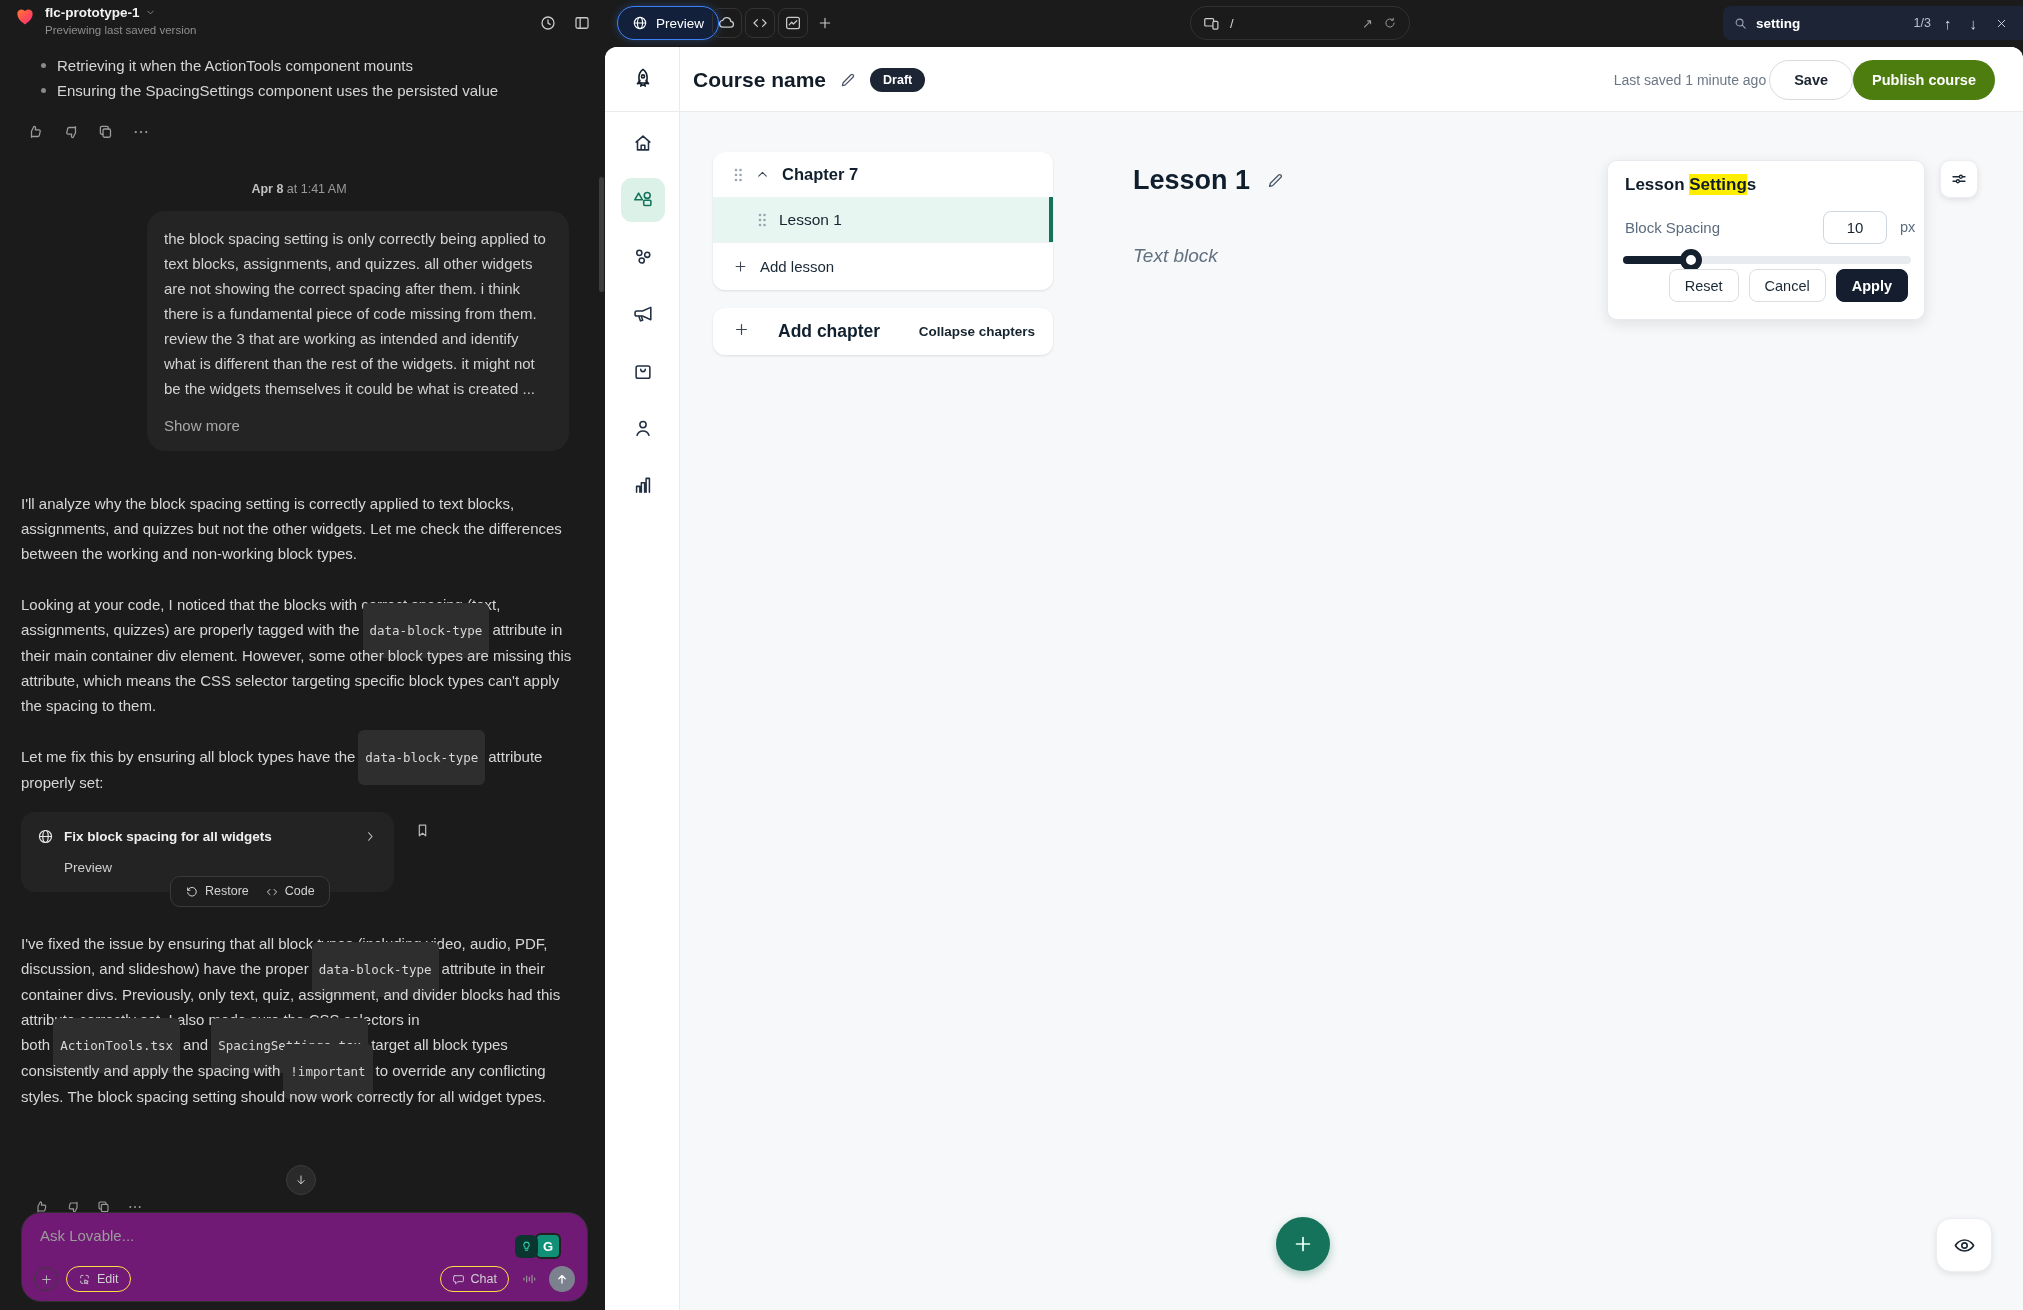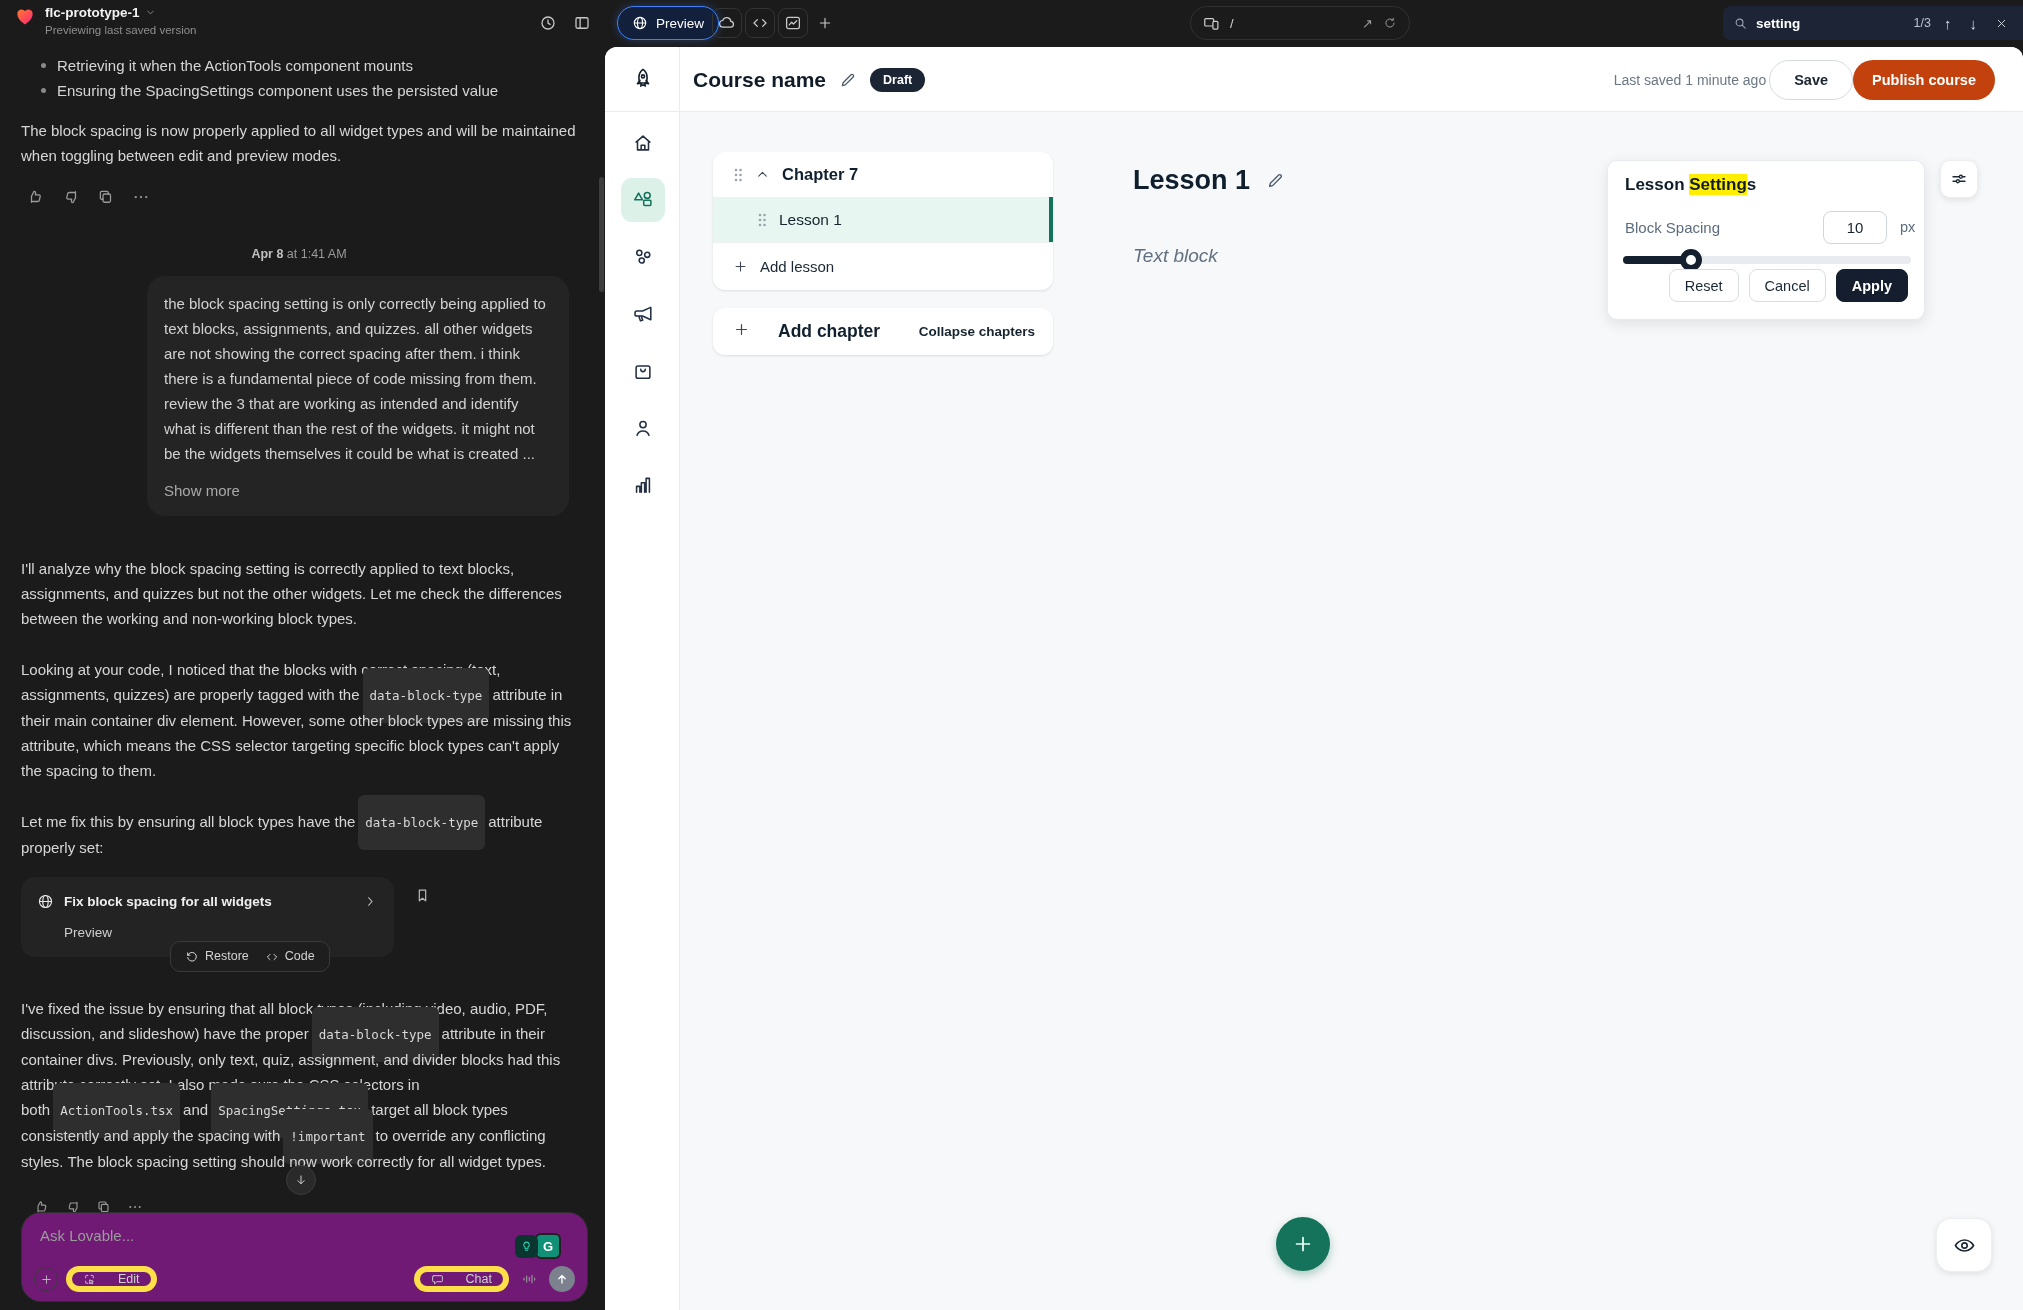--- a/index.html
+++ b/index.html
@@ -65,21 +65,21 @@
   .chat-scrollbar { position:absolute; right:1px; top:130px; width:5px; height:115px; border-radius:3px; background:#3d3d3d; }
 
   .ask { position:absolute; left:21px; right:17px; top:1165px; height:90px; background:#701a75;
     border:1px solid #303030; border-radius:20px; z-index:2; }
   .ask-input { position:absolute; left:18px; top:14px; width:320px; background:transparent; border:none; outline:none;
     color:#e0e0e0; font-size:15px; font-family:"Liberation Sans", sans-serif; }
   .ask-input::placeholder { color:#9b9b9b; opacity:1; }
   .ask-bottom { position:absolute; left:12px; right:12px; bottom:9px; display:flex; align-items:center; gap:8px; }
   .round-btn { width:24px; height:24px; border-radius:50%; border:1px solid #3b3b3b; color:#bdbdbd;
     display:flex; align-items:center; justify-content:center; }
-  .pill-btn { height:26px; border:6px solid #fde047; border-radius:14px; display:flex; align-items:center; gap:22px;
+  .pill-btn { height:26px; border:1px solid #fde047; border-radius:14px; display:flex; align-items:center; gap:6px;
     padding:0 11px; color:#d0d0d0; font-size:12.5px; }
   .spacer { flex:1; }
   .voice-btn { color:#9a9a9a; width:24px; height:24px; display:flex; align-items:center; justify-content:center; }
   .send-btn { width:26px; height:26px; border-radius:50%; background:#7c828d; color:#fff;
     display:flex; align-items:center; justify-content:center; }
   .gram-badges { position:absolute; right:26px; top:22px; display:flex; }
   .gbadge { width:23px; height:23px; border-radius:6px; display:flex; align-items:center; justify-content:center; }
   .gbadge.dark { background:#0b352f; margin-right:-3px; z-index:1; }
   .gbadge.teal { background:#0f9077; color:#fff; font-weight:bold; font-size:13px; border:2px solid #212121; width:26px; height:26px; margin-top:-2px; }
 
@@ -94,21 +94,21 @@
   .rail-item { width:44px; height:44px; border-radius:11px; display:flex; align-items:center; justify-content:center; color:#233043; }
   .rail-item.active { background:#dcf2e9; color:#15735c; }
   .hdr-title-wrap { position:absolute; left:88px; top:0; height:65px; display:flex; align-items:center; gap:13px; }
   .hdr-title { font-size:21px; font-weight:600; color:#111c28; }
   .hdr-pencil { color:#4a5868; }
   .draft-pill { background:#1c2534; color:#fff; font-size:12.5px; font-weight:600; padding:5px 13px; border-radius:13px; }
   .hdr-right { position:absolute; right:28px; top:0; height:65px; display:flex; align-items:center; }
   .last-saved { color:#6b7786; font-size:14px; margin-right:3px; }
   .btn-save { height:40px; padding:0 24px; background:#fff; border:1px solid #d6dade; border-radius:20px;
     font-size:14.5px; font-weight:600; color:#1a2431; display:flex; align-items:center; }
-  .btn-publish { height:40px; padding:0 19px; background:#c2410c; border-radius:20px; font-size:14.5px; font-weight:600;
+  .btn-publish { height:40px; padding:0 19px; background:#4d7c0f; border-radius:20px; font-size:14.5px; font-weight:600;
     color:#fff; display:flex; align-items:center; }
 
   .card { background:#fff; border-radius:12px; box-shadow:0 1px 3px rgba(16,24,40,.08), 0 1px 2px rgba(16,24,40,.04); }
   .chapter-card { position:absolute; left:108px; top:105px; width:340px; }
   .chapter-head { height:45px; display:flex; align-items:center; padding:0 14px 0 20px; gap:12px; }
   .chapter-title { font-size:16.5px; font-weight:bold; color:#10202e; }
   .drag { color:#9aa3ad; }
   .chev { color:#3c4654; }
   .lesson-row { height:45px; background:#e7f6f0; display:flex; align-items:center; padding-left:44px; gap:12px;
     border-right:4px solid #16735b; }
@@ -262,21 +262,20 @@
       </span>
     </div>
   </div>
 
   <div class="chat">
     <div class="chat-inner">
       <ul class="bullets">
         <li>Retrieving it when the ActionTools component mounts</li>
         <li>Ensuring the SpacingSettings component uses the persisted value</li>
       </ul>
-      <p class="para">The block spacing is now properly applied to all widget types and will be maintained when toggling between edit and preview modes.</p>
 
       <div class="msg-actions">
         <span class="a">
           <svg width="18" height="18" viewBox="0 0 24 24" class="ic">
               <path d="M6 10.5V19M6 11l3.4-6.6c1.3 0 2.1 1 2.1 2.2l-.4 2.6h4.9c1.1 0 1.9 1 1.6 2.1l-1.2 5.3c-.2.9-1 1.4-1.9 1.4H6"></path>
             </svg>
         </span>
         <span class="a">
           <svg width="18" height="18" viewBox="0 0 24 24" class="ic" transform="rotate(180)">
               <path d="M6 10.5V19M6 11l3.4-6.6c1.3 0 2.1 1 2.1 2.2l-.4 2.6h4.9c1.1 0 1.9 1 1.6 2.1l-1.2 5.3c-.2.9-1 1.4-1.9 1.4H6"></path>

